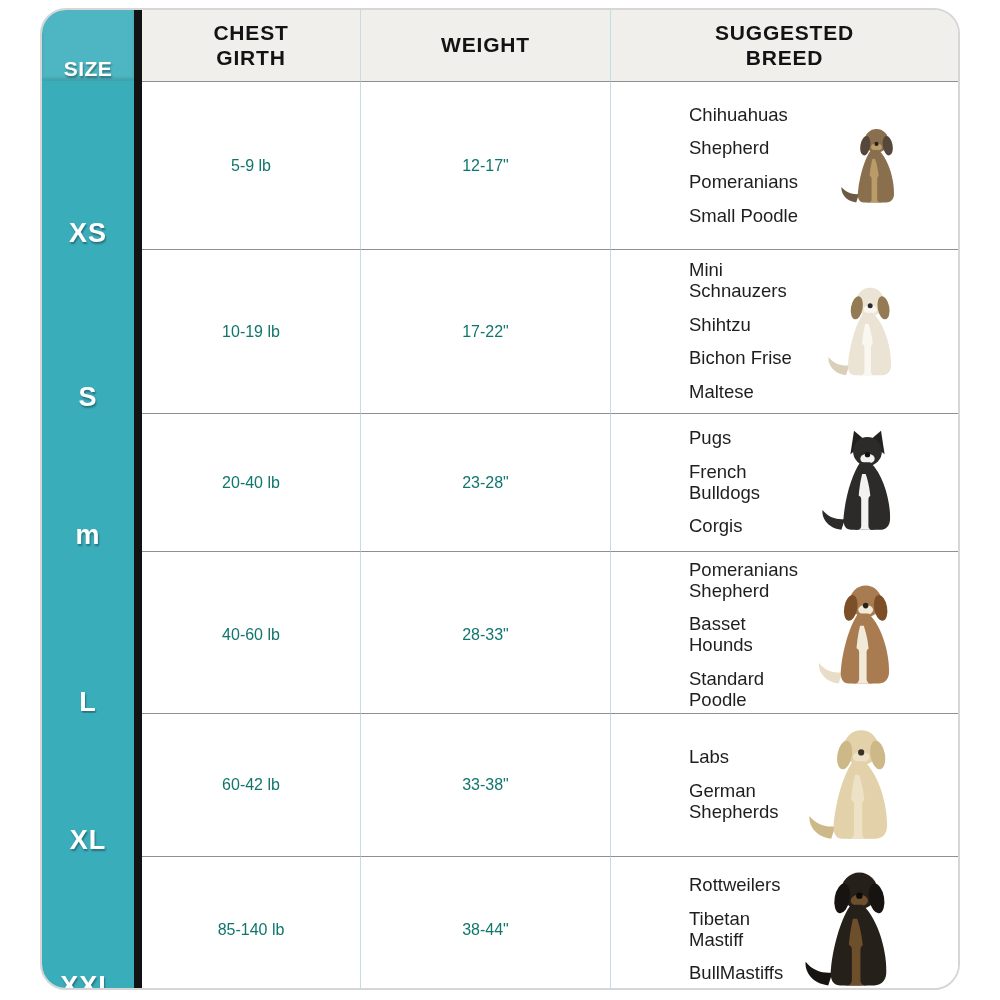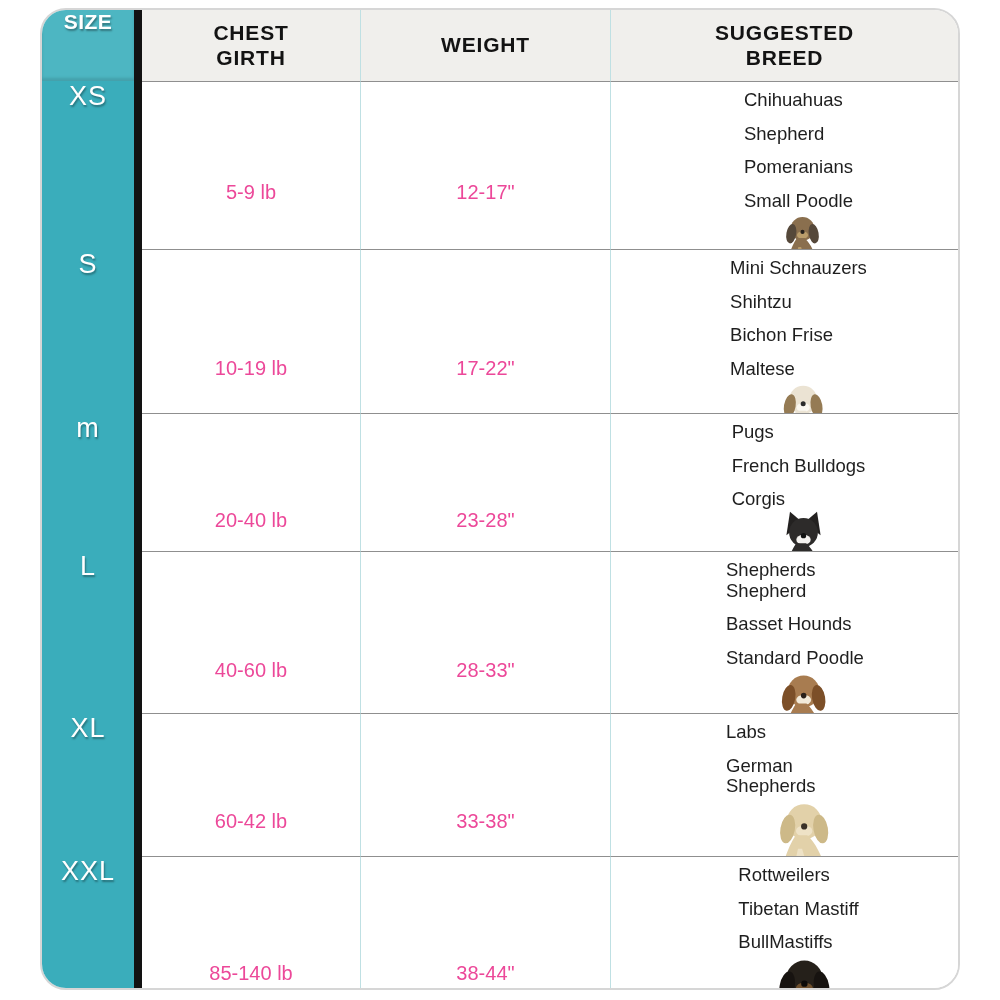--- a/index.html
+++ b/index.html
@@ -11,38 +11,38 @@
   .chart{
     position:absolute;left:40px;top:8px;width:920px;height:982px;
     box-sizing:border-box;border:2px solid #d6d6d6;border-radius:26px;
     overflow:hidden;background:#ffffff;display:flex;flex-direction:column;
   }
   .row{display:grid;grid-template-columns:92px 8px 219px 250px 1fr;flex:0 0 auto;}
   .hrow{height:71px;}
   .r0{height:168px;} .r1{height:164px;} .r2{height:138px;}
   .r3{height:162px;} .r4{height:143px;} .r5{flex:1 1 auto;}
 
-  .size-col{background:#3aadbb;display:flex;align-items:flex-start;justify-content:center;}
+  .size-col{background:#3aadbb;display:flex;align-items:flex-end;justify-content:center;}
   .hrow .size-col{background:#4db6c2;box-shadow:inset 0 -3px 3px rgba(0,0,0,0.12);}
   .bar-col{background:#121212;}
   .data-col{display:flex;align-items:center;justify-content:center;box-sizing:border-box;background:#ffffff;}
   .hrow .data-col{background:#f0efec;}
   .row:not(.hrow) .data-col{border-top:1.5px solid #8f8f8f;}
   .vline{border-right:1px solid #bfe0e3;}
 
   .hdr{font-size:21px;font-weight:bold;color:#131313;letter-spacing:0.8px;text-align:center;line-height:1.15;}
   .hdr-girth{max-width:100px;}
   .hdr-breed{max-width:175px;text-align:center;}
   .size-hdr{font-size:21px;font-weight:bold;color:#ffffff;letter-spacing:0.5px;
     text-shadow:1px 2px 2px rgba(0,0,0,0.35);}
-  .size-label{font-size:27px;font-weight:normal;color:#ffffff;letter-spacing:1px;
+  .size-label{font-size:27px;font-weight:bold;color:#ffffff;letter-spacing:1px;
     text-shadow:1px 2px 2px rgba(0,0,0,0.35);}
-  .val{font-size:20px;color:#ec4899;}
-
-  .breed{justify-content:flex-start;padding:8px 50px 8px 78px;flex-direction:column;}
+  .val{font-size:16px;color:#0f766e;}
+
+  .breed{justify-content:flex-start;padding:8px 50px 8px 78px;}
   .breed-list{flex:1 1 auto;display:flex;flex-direction:column;justify-content:center;gap:13px;}
   .breed-item{font-size:18.5px;line-height:1.12;color:#1e1e1e;max-width:145px;}
 
   .dog{flex:0 0 auto;display:block;}
   .r0 .dog{width:70px;height:84px;}
   .r1 .dog{width:84px;height:100px;}
   .r2 .dog{width:90px;height:108px;}
   .r3 .dog{width:94px;height:112px;}
   .r4 .dog{width:104px;height:124px;}
   .r5 .dog{width:108px;height:129px;}
@@ -173,21 +173,21 @@
     </div>
     <div class="bar-col"></div>
     <div class="data-col vline">
       <span class="val">40-60 lb</span>
     </div>
     <div class="data-col vline">
       <span class="val">28-33"</span>
     </div>
     <div class="data-col breed">
       <div class="breed-list">
-        <div class="breed-item">Shepherds Shepherd</div>
+        <div class="breed-item">Pomeranians Shepherd</div>
         <div class="breed-item">Basset Hounds</div>
         <div class="breed-item">Standard Poodle</div>
       </div>
       <svg class="dog" viewBox="0 0 100 120" style="--fur: #a87c50; --ear: #7c4f28; --chest: #f2ead9; --tail: #e8ddc6; --nose: #2a211a;">
           <use href="#dog-floppy"></use>
         </svg>
     </div>
   </div>
 
   <div class="row r4">

